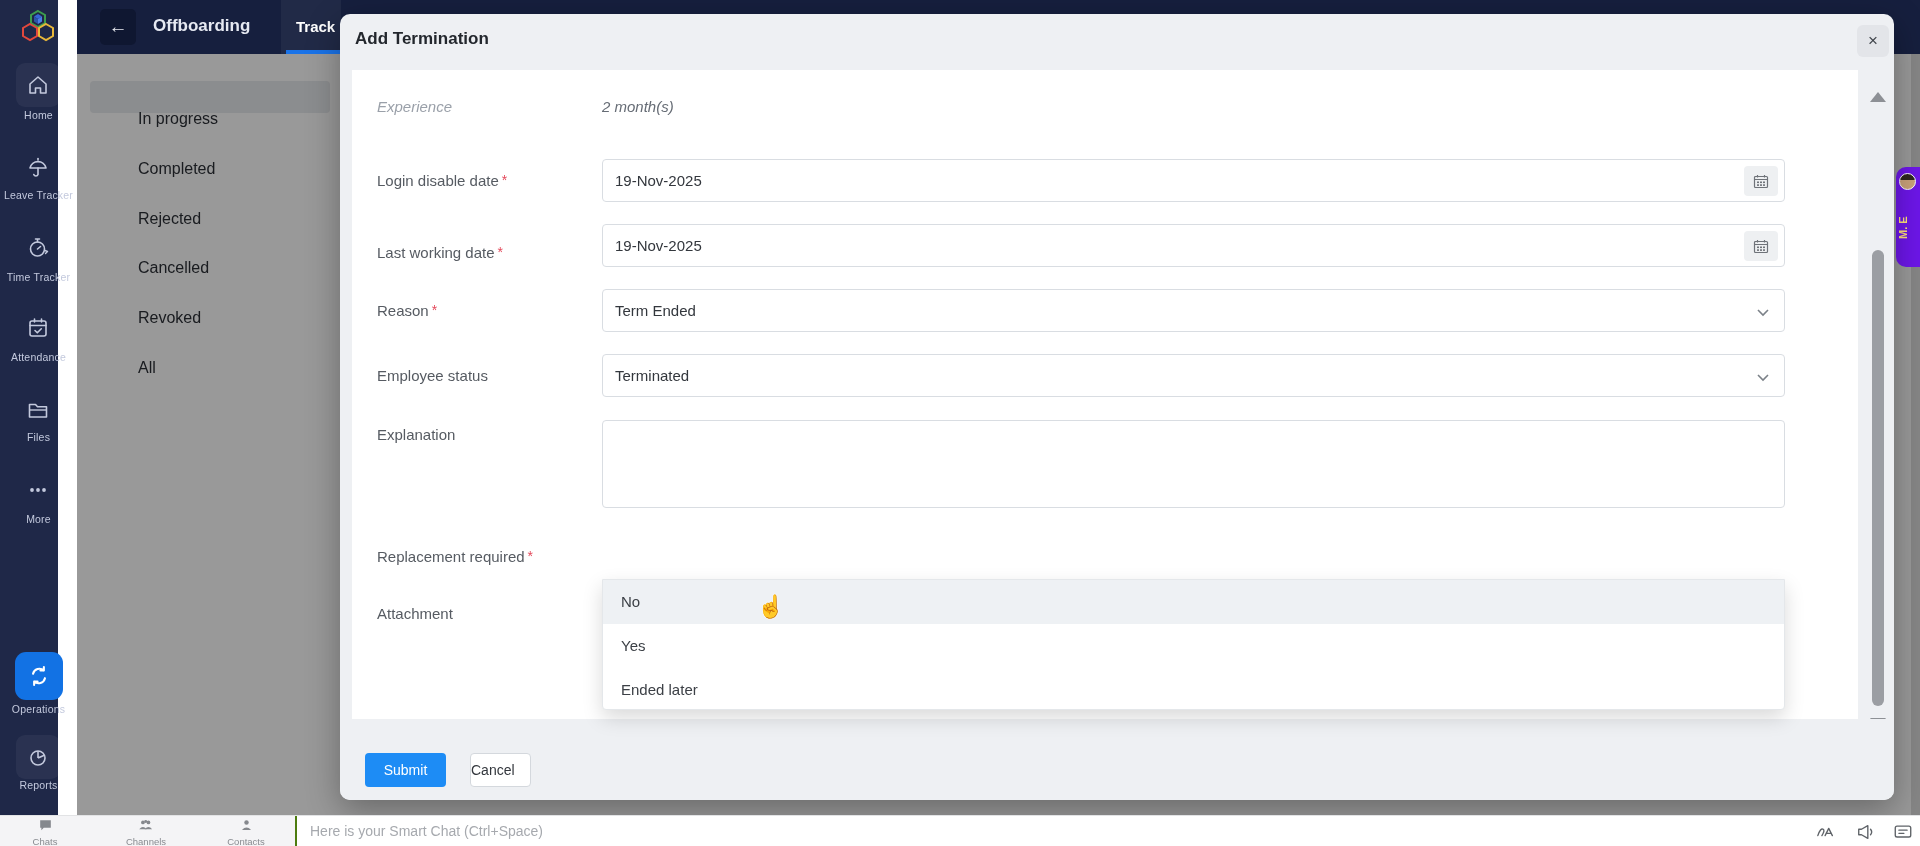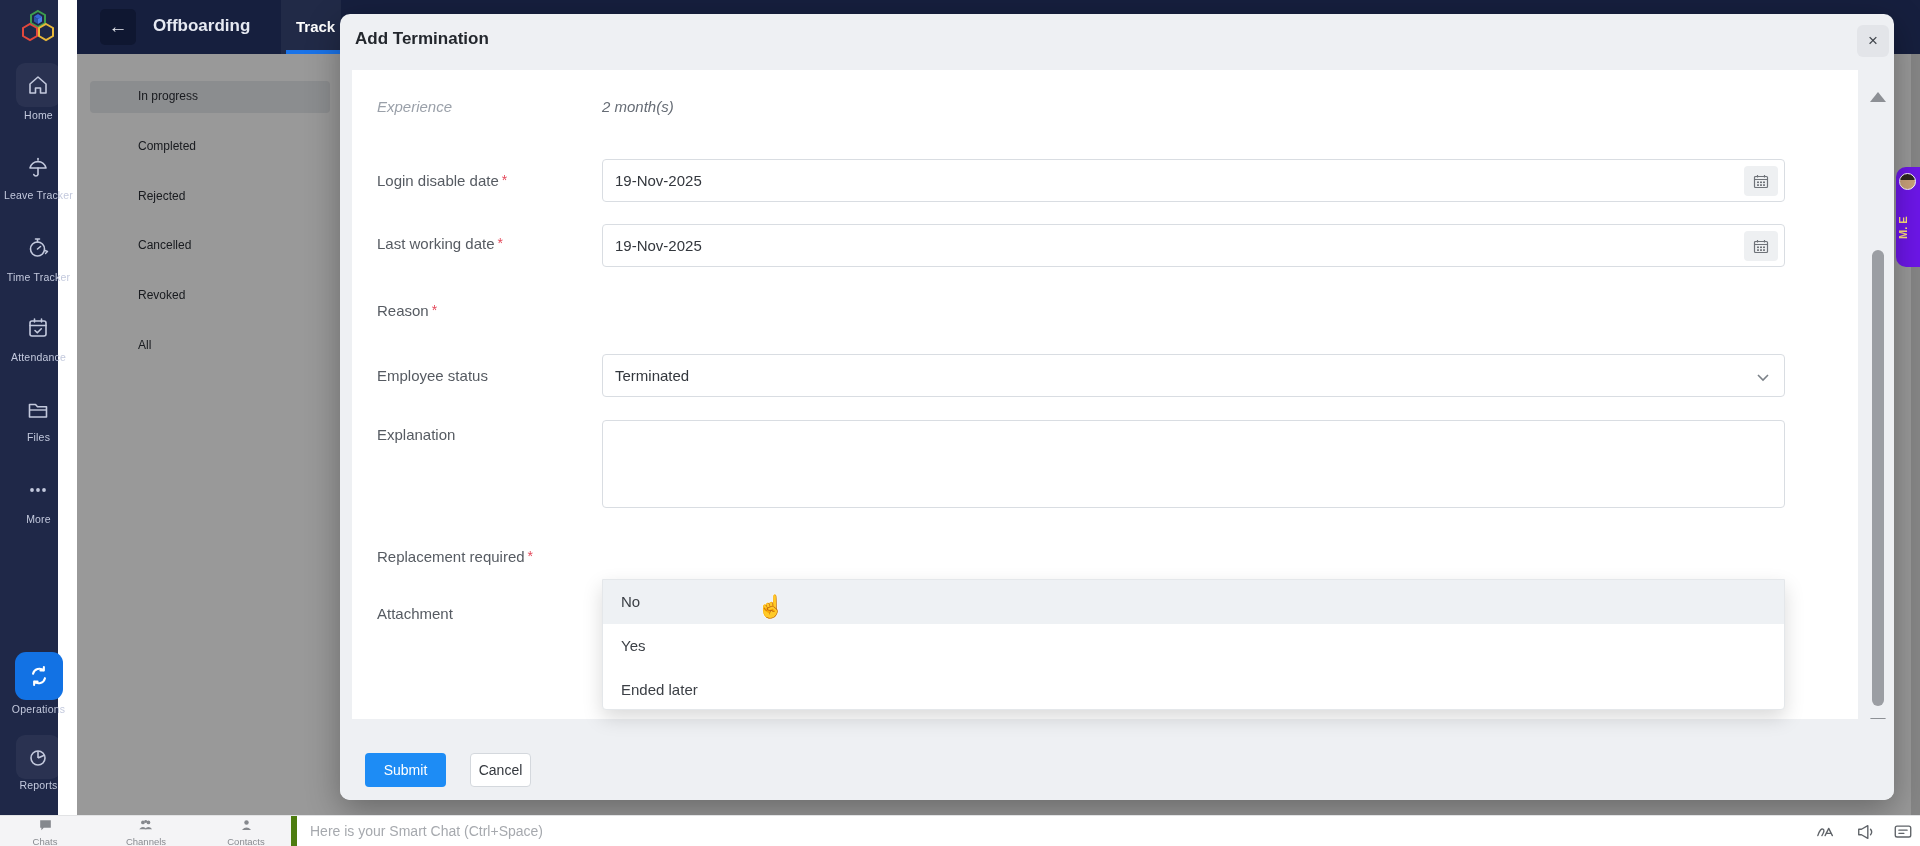--- a/index.html
+++ b/index.html
@@ -13,21 +13,21 @@
   .faintbox{width:44px;height:44px;left:16px;border-radius:9px;background:rgba(255,255,255,0.05);}
   
   #topbar{left:77px;top:0;width:1843px;height:54px;background:#161f3e;z-index:4;}
   #backbtn{left:23px;top:9px;width:36px;height:36px;background:#0f1731;border-radius:5px;color:#e8eaf0;font-size:19px;line-height:36px;text-align:center;}
   #pagetitle{left:76px;top:16px;font-size:17px;font-weight:bold;color:#e6e9f2;}
   #tabbox{left:204px;top:0;width:60px;height:54px;background:rgba(255,255,255,0.05);}
   #tabtrack{left:219px;top:18px;font-size:15px;font-weight:bold;color:#ffffff;width:46px;overflow:hidden;white-space:nowrap;}
   #tabline{left:209px;top:50px;width:55px;height:4px;background:#1a73e8;}
   
   #content{left:77px;top:54px;width:1843px;height:761px;background:#fdfdfd;z-index:1;}
-  .filter-item{left:61px;width:200px;font-size:12px;color:#23272e;}
+  .filter-item{left:61px;width:200px;font-size:16px;color:#23272e;margin-top:21px;}
   #sel-row{left:13px;top:27px;width:240px;height:32px;background:#e6e8ec;border-radius:4px;}
   #overlay{left:77px;top:54px;width:1843px;height:761px;background:rgba(15,15,15,0.42);z-index:6;}
   #page-scrollbar{left:1911px;top:54px;width:9px;height:761px;background:rgba(0,0,0,0.12);z-index:7;}
   
   #sidetab{left:1896px;top:167px;width:24px;height:100px;background:#6d16e9;border-radius:10px 0 0 10px;z-index:8;}
   #sidetab-avatar{left:3px;top:6px;width:17px;height:17px;border-radius:50%;border:1px solid #fff;background:linear-gradient(#2e2620 42%,#caa27a 42%);}
   #sidetab-text{left:1px;top:30px;width:20px;height:62px;color:#ffe27a;font-size:11px;font-weight:bold;writing-mode:vertical-rl;transform:rotate(180deg);text-align:center;}
   
   #modal{left:340px;top:14px;width:1554px;height:786px;background:#eef0f3;border-radius:10px;box-shadow:0 10px 34px rgba(0,0,0,0.32);z-index:10;overflow:hidden;}
   #modal-title{left:15px;top:15px;font-size:17px;font-weight:bold;color:#23272d;}
@@ -35,27 +35,27 @@
   #modal-body{left:12px;top:56px;width:1506px;height:649px;background:#ffffff;}
   .flabel{left:37px;font-size:15px;color:#565b62;}
   .req{color:#e4485a;font-size:14px;margin-left:3px;vertical-align:top;}
   .field{left:262px;width:1183px;height:43px;background:#fff;border:1px solid #d9dde2;border-radius:4px;font-size:15px;color:#33373d;line-height:41px;padding-left:12px;}
   .calbtn{right:6px;top:6px;width:34px;height:30px;background:#eef0f2;border-radius:4px;position:absolute;display:flex;align-items:center;justify-content:center;}
   .chev{position:absolute;right:14px;top:16px;}
   #ddpanel{left:262px;top:565px;width:1183px;height:131px;background:#fff;border:1px solid #e4e7ea;box-shadow:0 8px 20px rgba(0,0,0,0.15);border-radius:0 0 4px 4px;z-index:3;}
   .ddopt{left:0;width:100%;height:44px;font-size:15px;color:#3c4046;line-height:44px;padding-left:18px;position:absolute;}
   #modal-footer{left:0;top:705px;width:1554px;height:81px;background:#eef0f3;}
   #btn-submit{left:25px;top:34px;width:81px;height:34px;background:#1d8cf5;border-radius:4px;color:#fff;font-size:14px;line-height:34px;text-align:center;}
-  #btn-cancel{left:130px;top:34px;width:61px;height:34px;background:#fff;border:1px solid #d4d8dd;border-radius:4px;color:#33373d;font-size:14px;line-height:32px;text-align:center;}
+  #btn-cancel{left:130px;top:34px;width:61px;height:34px;background:#fff;border:1px solid #d4d8dd;border-radius:4px;color:#33373d;font-size:14px;line-height:32px;}
   
   .sb-arrow{width:0;height:0;border-left:8px solid transparent;border-right:8px solid transparent;position:absolute;left:1530px;}
   #sb-thumb{left:1532px;top:236px;width:12px;height:456px;background:#9b9ea3;border-radius:6px;}
   
   #bottombar{left:0;top:815px;width:1920px;height:31px;background:#ffffff;border-top:1px solid #e2e3e5;z-index:12;}
-  #bb-left{left:0;top:0;width:297px;height:31px;background:#f4f4f6;border-right:6px solid #4d7c0f;}
+  #bb-left{left:0;top:0;width:297px;height:31px;background:#f4f4f6;border-right:2px solid #4d7c0f;}
   .bb-item{top:2px;width:70px;text-align:center;}
   .bb-label{font-size:9.5px;color:#888b90;display:block;margin-top:0px;}
   #smartchat{left:308px;top:3px;width:1200px;height:24px;border:none;outline:none;font-size:14px;color:#6b6f74;background:transparent;}
   #smartchat::placeholder{color:#a6a9ae;}
   .bb-ricon{top:7px;width:20px;height:18px;}
   #cursor{left:417px;top:580px;font-size:22px;color:#3f4347;text-shadow:0 0 2px #fff;z-index:5;}
 </style>
 </head>
 <body>
 
@@ -171,38 +171,44 @@
             <rect x="4" y="7.5" width="2" height="1.6" fill="#6f7379"></rect>
             <rect x="7" y="7.5" width="2" height="1.6" fill="#6f7379"></rect>
             <rect x="10" y="7.5" width="2" height="1.6" fill="#6f7379"></rect>
             <rect x="4" y="10.3" width="2" height="1.6" fill="#6f7379"></rect>
             <rect x="7" y="10.3" width="2" height="1.6" fill="#6f7379"></rect>
             <rect x="10" y="10.3" width="2" height="1.6" fill="#6f7379"></rect>
           </svg>
       </div>
     </div>
 
-    <div class="abs flabel" style="top:221px;"><span>Last working date</span><span class="req">*</span></div>
+    <div class="abs flabel" style="top:230px;"><span>Last working date</span><span class="req">*</span></div>
     <div class="abs field" style="top:210px;">
       <span>19-Nov-2025</span>
       <div class="calbtn">
         <svg width="16" height="15" viewBox="0 0 16 15">
             <rect x="1.5" y="2.5" width="13" height="11" rx="1" fill="none" stroke="#6f7379" stroke-width="1.2"></rect>
             <path d="M1.5 5.5 H14.5 M4.5 1 V3.5 M11.5 1 V3.5" stroke="#6f7379" stroke-width="1.2"></path>
             <rect x="4" y="7.5" width="2" height="1.6" fill="#6f7379"></rect>
             <rect x="7" y="7.5" width="2" height="1.6" fill="#6f7379"></rect>
             <rect x="10" y="7.5" width="2" height="1.6" fill="#6f7379"></rect>
             <rect x="4" y="10.3" width="2" height="1.6" fill="#6f7379"></rect>
             <rect x="7" y="10.3" width="2" height="1.6" fill="#6f7379"></rect>
             <rect x="10" y="10.3" width="2" height="1.6" fill="#6f7379"></rect>
           </svg>
       </div>
     </div>
 
     <div class="abs flabel" style="top:288px;"><span>Reason</span><span class="req">*</span></div>
+    <div class="abs field" style="top:275px;">
+      <span>Term Ended</span>
+      <svg class="chev" width="14" height="12" viewBox="0 0 14 12">
+          <polyline points="2,4 7,9 12,4" fill="none" stroke="#7b8188" stroke-width="1.6"></polyline>
+        </svg>
+    </div>
 
     <div class="abs flabel" style="top:353px;">Employee status</div>
     <div class="abs field" style="top:340px;">
       <span>Terminated</span>
       <svg class="chev" width="14" height="12" viewBox="0 0 14 12">
           <polyline points="2,4 7,9 12,4" fill="none" stroke="#7b8188" stroke-width="1.6"></polyline>
         </svg>
     </div>
 
     <div class="abs flabel" style="top:412px;">Explanation</div>

